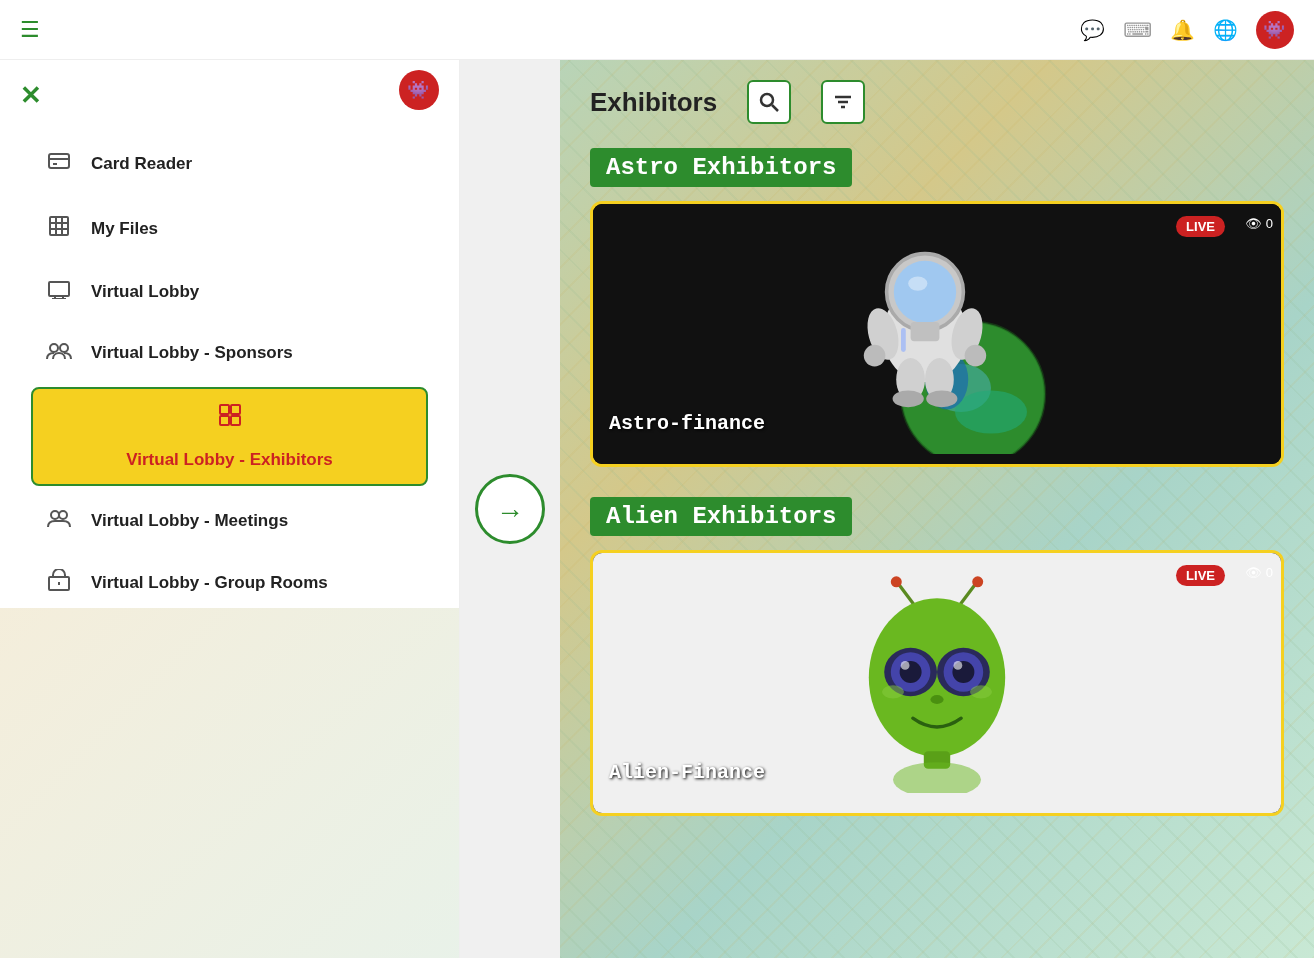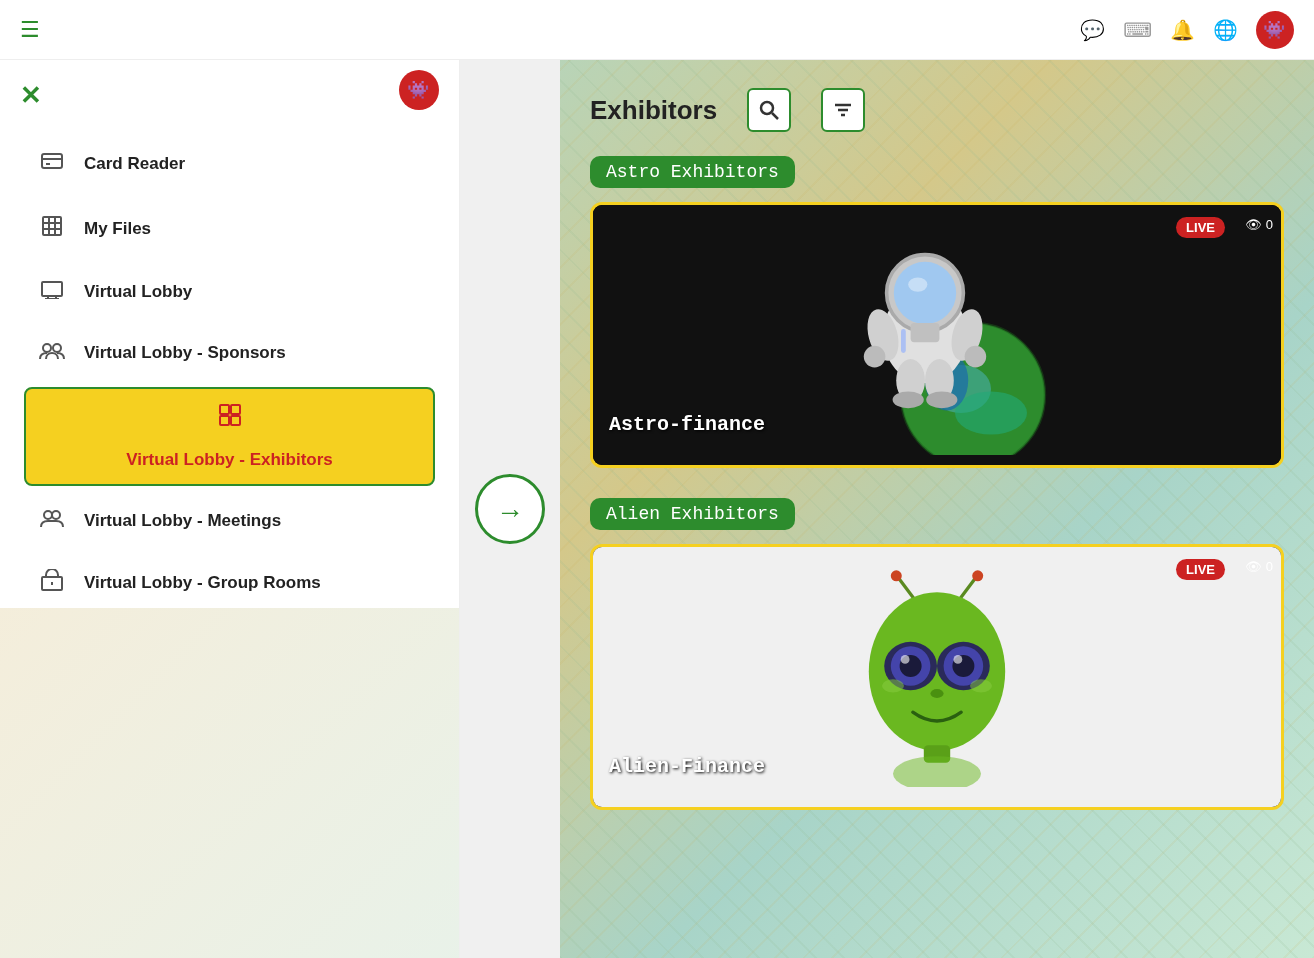--- a/index.html
+++ b/index.html
@@ -105,21 +105,21 @@
       bottom: 0;
       left: 0;
       right: 0;
       height: 350px;
       background: linear-gradient(135deg, #c8a84b33, #8fbc8f33);
       pointer-events: none;
       z-index: 0;
     }
 
     .sidebar-items {
-      padding: 10px 8px;
+      padding: 10px 15px;
       position: relative;
       z-index: 1;
     }
     .sidebar-item {
       display: flex;
       align-items: center;
       gap: 18px;
       padding: 18px 30px;
       cursor: pointer;
       font-size: 17px;
@@ -183,21 +183,20 @@
       background: 
         repeating-linear-gradient(45deg, rgba(144,185,144,0.15) 0px, rgba(144,185,144,0.15) 2px, transparent 2px, transparent 20px),
         repeating-linear-gradient(-45deg, rgba(200,168,75,0.1) 0px, rgba(200,168,75,0.1) 2px, transparent 2px, transparent 20px);
       pointer-events: none;
     }
 
     .content-inner {
       padding: 20px 30px;
       position: relative;
       z-index: 1;
-      margin-top: 8px;
     }
 
     
     .content-header {
       display: flex;
       align-items: center;
       gap: 30px;
       margin-bottom: 24px;
     }
     .content-title {
@@ -225,24 +224,24 @@
     }
 
     
     .category-section {
       margin-bottom: 30px;
     }
     .category-title {
       display: inline-block;
       background: #2d8c2d;
       color: #fff;
-      font-size: 18px;
-      font-weight: normal;
+      font-size: 24px;
+      font-weight: bold;
       padding: 6px 16px;
-      border-radius: 10px;
+      border-radius: 4px;
       margin-bottom: 14px;
       font-family: 'Courier New', monospace;
     }
 
     
     .exhibitor-card {
       border: 3px solid #f5d020;
       border-radius: 12px;
       overflow: hidden;
       position: relative;

